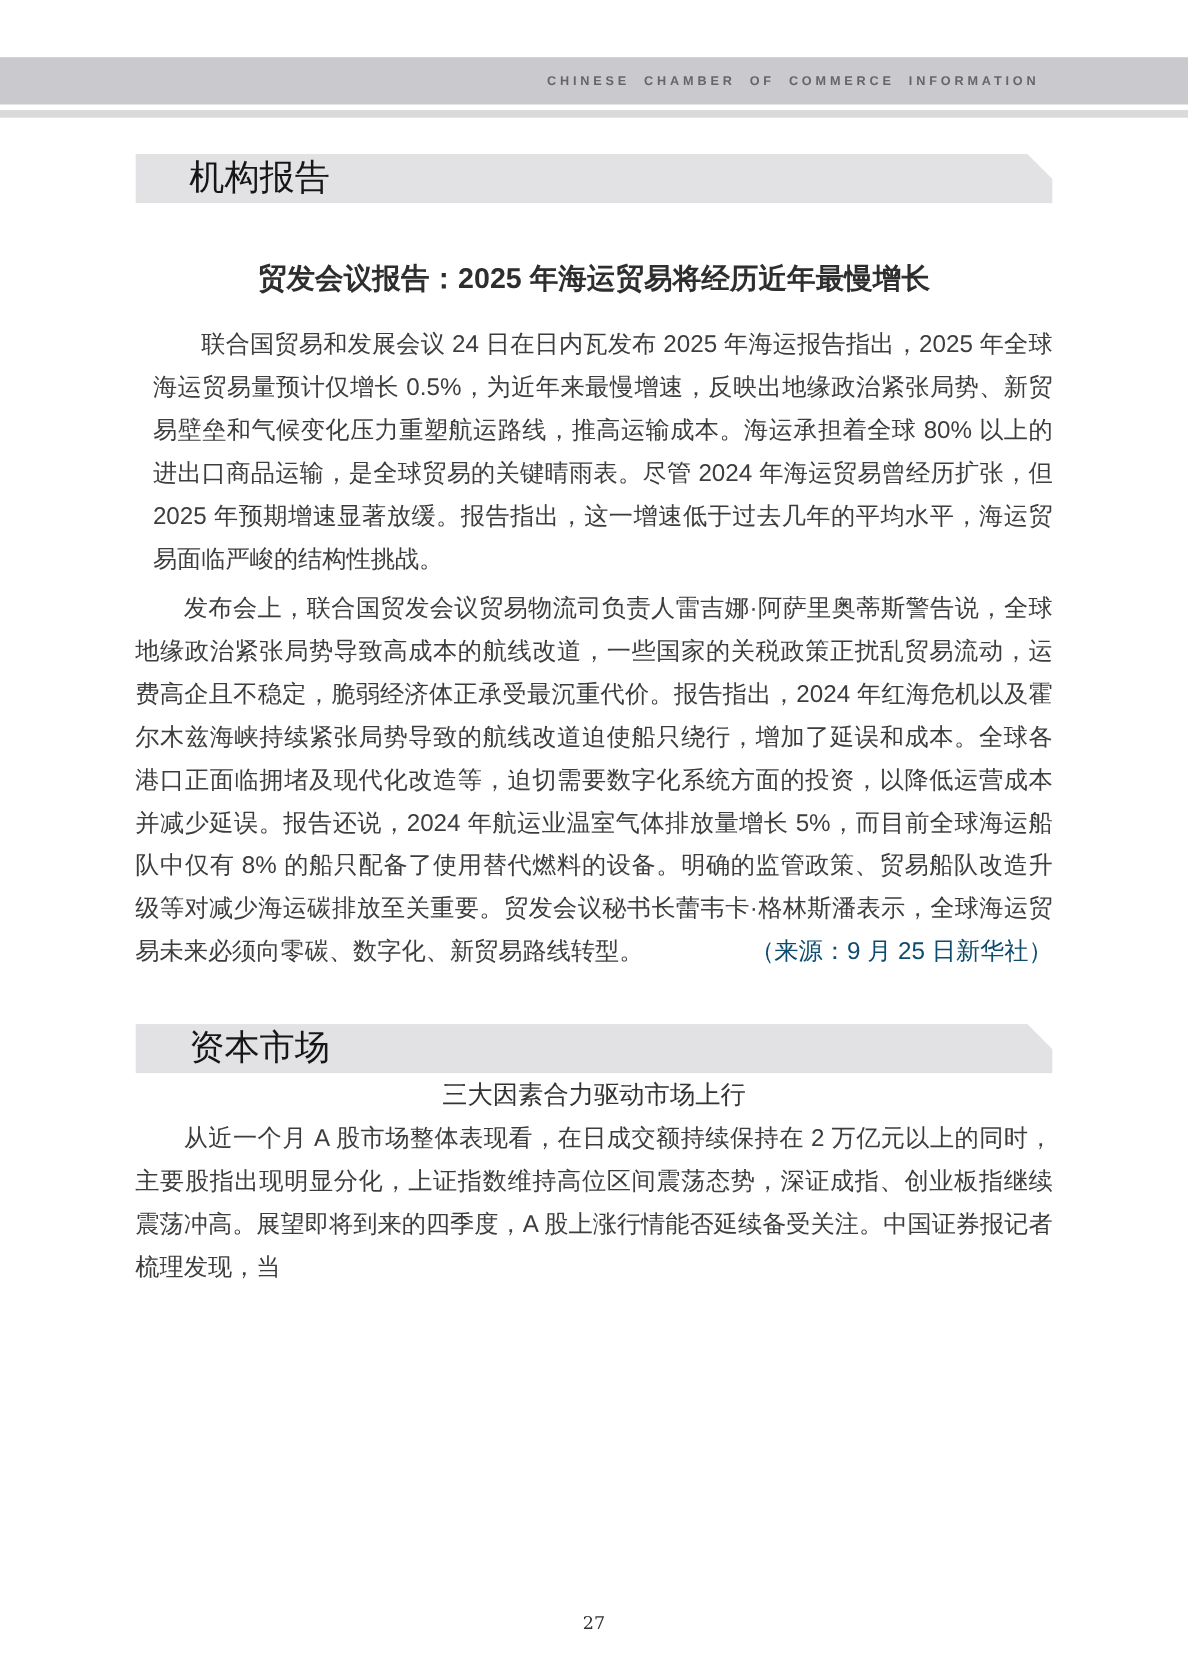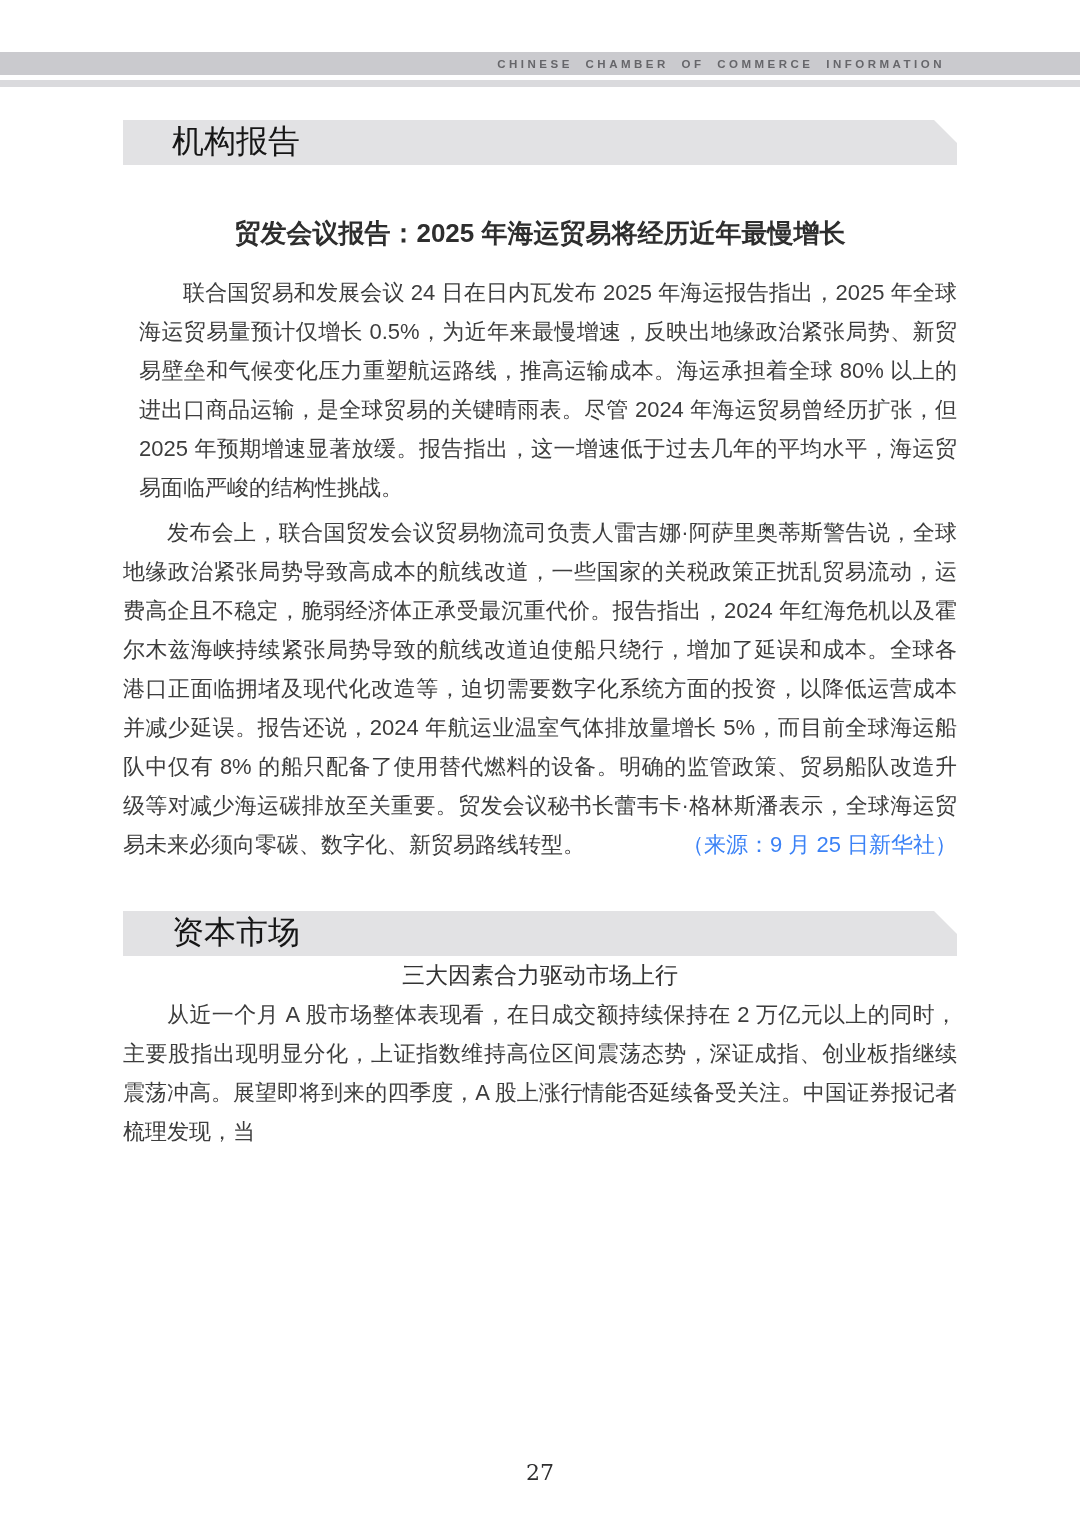--- a/index.html
+++ b/index.html
@@ -9,21 +9,21 @@
     height: 1525px;
     background: #ffffff;
     font-family: "Liberation Sans", sans-serif;
     position: relative;
     overflow: hidden;
   }
 
   
   .masthead-bar {
     margin-top: 52px;
-    height: 23px;
+    height: 43px;
     width: 100%;
     background: #cacace;
     display: flex;
     align-items: center;
     justify-content: flex-end;
   }
   .masthead-label {
     margin-right: 135px;
     font-size: 11.5px;
     font-weight: bold;
@@ -82,40 +82,40 @@
     color: #3d3d3d;
     text-align: justify;
     text-indent: 2em;
   }
   .body-p.first { margin-top: 19px; margin-left: 16px; }
   .body-p + .body-p { margin-top: 6px; }
 
   .source-attribution {
     float: right;
     text-indent: 0;
-    color: #3b82f6;
+    color: #0c4a6e;
   }
 
   .crosshead {
     margin: 0;
     font-size: 23px;
     font-weight: normal;
     line-height: 39px;
     text-align: center;
     color: #333333;
   }
 
   .page-number {
     position: absolute;
     left: 0;
     right: 0;
     bottom: 40px;
     text-align: center;
     font-family: "DejaVu Serif", "Liberation Serif", serif;
-    font-size: 22px;
+    font-size: 16px;
     color: #2f2f30;
   }
 </style>
 </head>
 <body>
 
 <header class="masthead-bar">
   <span class="masthead-label">CHINESE CHAMBER OF COMMERCE INFORMATION</span>
 </header>
 <div class="masthead-rule"></div>

